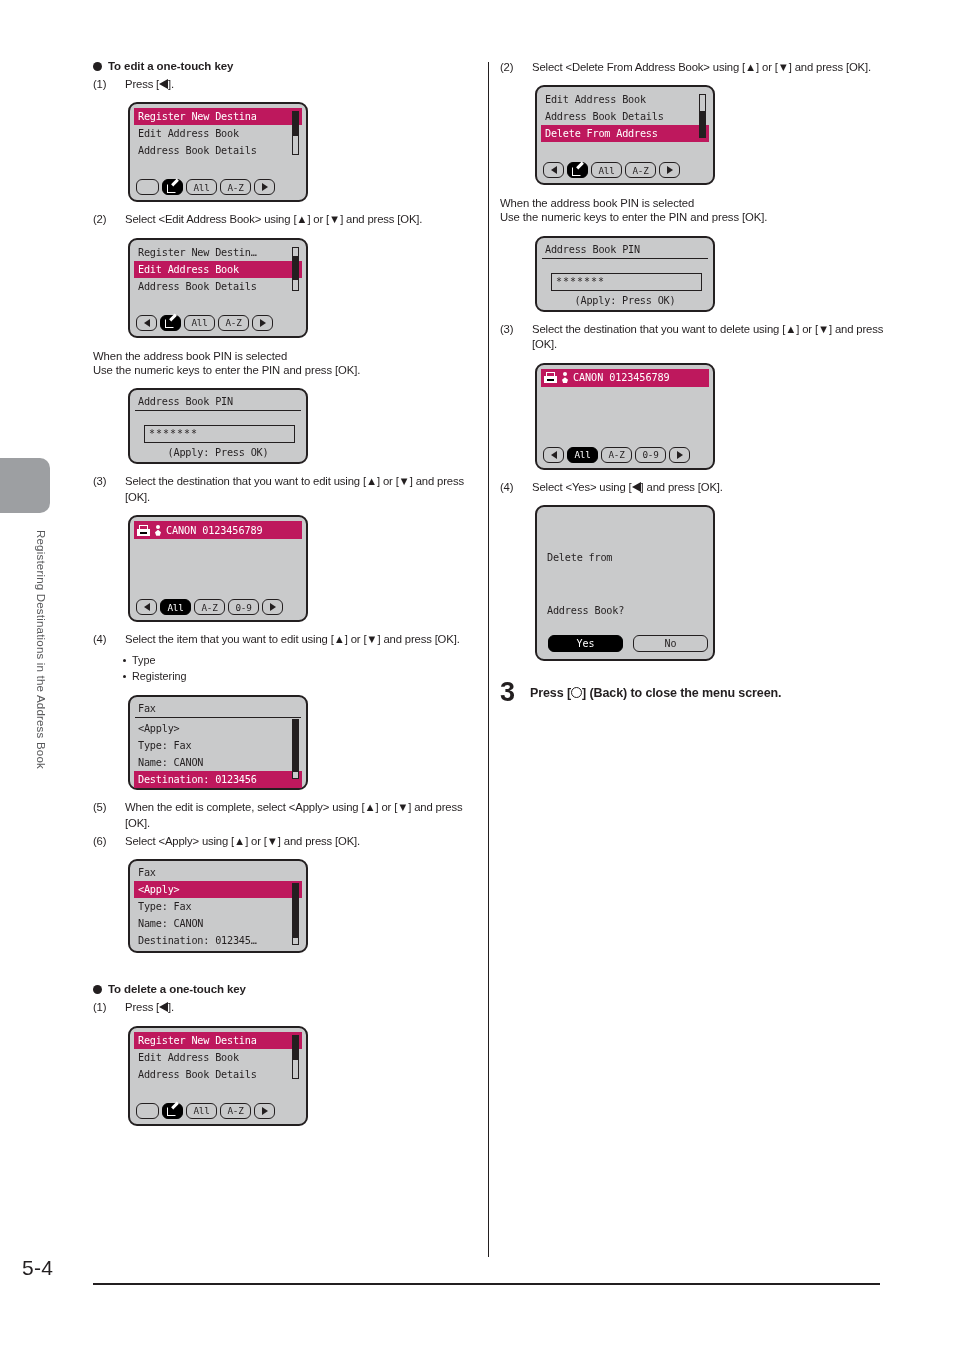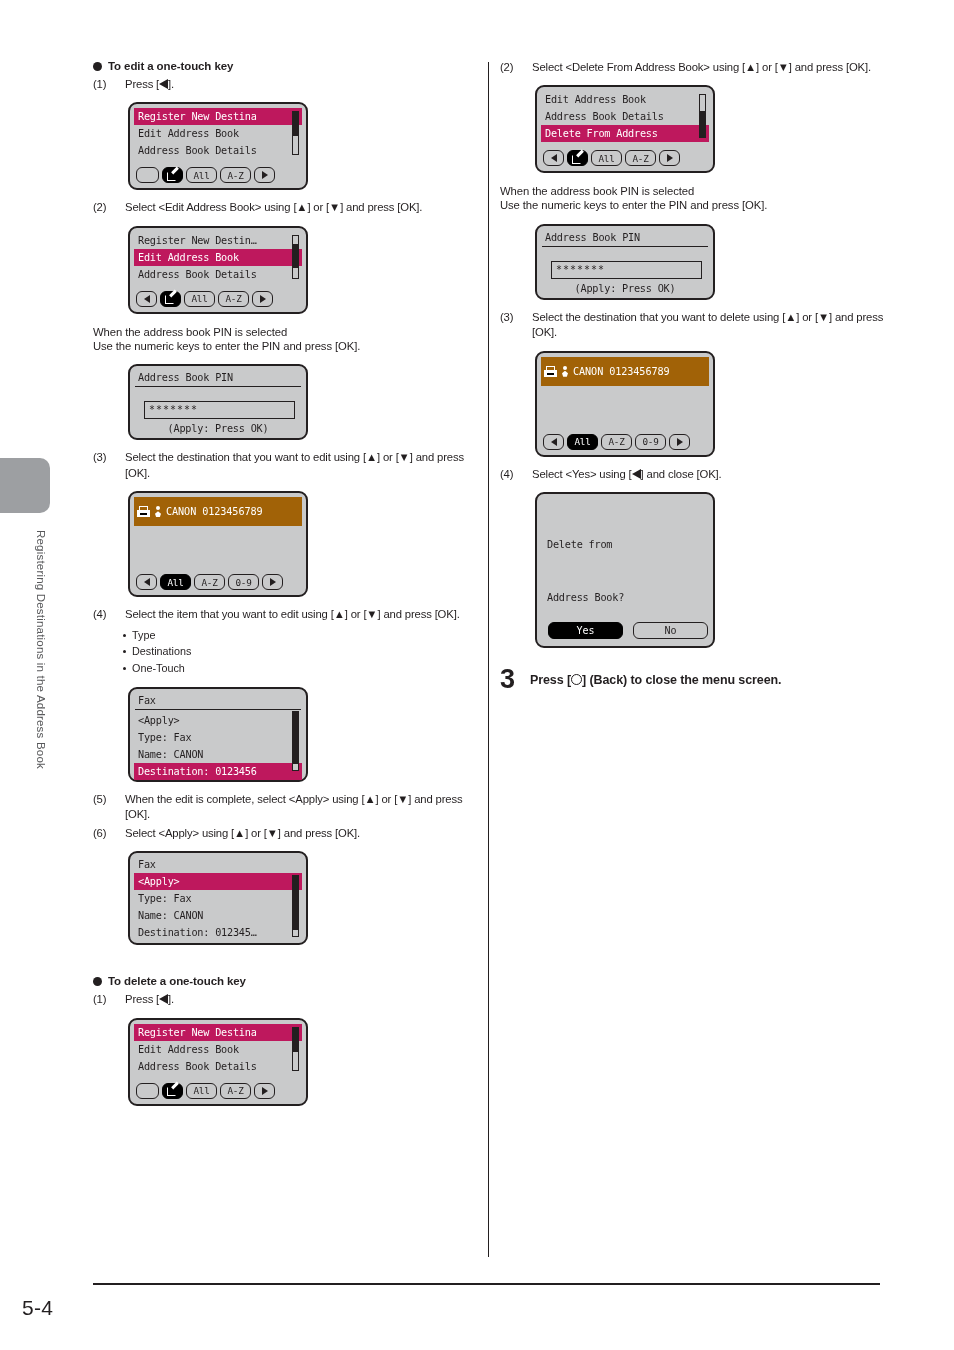--- a/index.html
+++ b/index.html
@@ -51,21 +51,21 @@
 
   
   .footer-rule {
     position:absolute;
     left:93px; top:1283px;
     width:787px; height:2px;
     background:#231f20;
   }
   .page-num {
     position:absolute;
-    left:22px; top:1296px;
+    left:22px; top:1256px;
     font-size:21px;
     font-weight:400;
     color:#231f20;
     letter-spacing:.3px;
   }
 
   
   .bullet-head {
     display:flex; align-items:flex-start;
     font-size:11.5px; font-weight:bold;
@@ -186,21 +186,21 @@
   .lcd-scroll .thumb {
     position:absolute;
     left:0; right:0;
     background:#231f20;
   }
 
   
   .lcd-bar {
     display:flex; align-items:center;
     gap:3px;
-    margin-top:8px;
+    margin-top:20px;
     padding-left:1px;
   }
   .lcd-btn {
     border:1.5px solid #231f20;
     border-radius:6px;
     background:#c9cacb;
     height:16px;
     min-width:21px;
     display:flex; align-items:center; justify-content:center;
     font-size:9.3px;
@@ -248,23 +248,23 @@
   .pin-apply {
     font-size:10.2px;
     text-align:center;
     padding-bottom:1px;
     letter-spacing:-.2px;
     font-family:"DejaVu Sans Mono", monospace;
   }
 
   
   .dest-row {
-    background:#a16207;
+    background:#be185d;
     color:#ffffff;
-    height:29px;
+    height:18px;
     display:flex; align-items:center;
     gap:4px;
     padding-left:3px;
     margin:0 -1px;
     font-size:10.2px;
     letter-spacing:-.1px;
   }
   .dest-blank { height:40px; }
 
   .fax-icon { width:13px; height:11px; position:relative; flex:0 0 auto; }
@@ -432,25 +432,21 @@
     <span class="step-num">(4)</span>
     <span class="step-txt">Select the item that you want to edit using [▲] or [▼] and press [OK].</span>
   </div>
   <div class="sub-bullets">
     <div class="sb">
         <span class="sb-dot"></span>
         <span>Type</span>
       </div>
     <div class="sb">
         <span class="sb-dot"></span>
-        <span>Destinations</span>
-      </div>
-    <div class="sb">
-        <span class="sb-dot"></span>
-        <span>One-Touch</span>
+        <span>Registering</span>
       </div>
   </div>
 
   <div class="lcd" style="padding-bottom:0;">
     <div class="lcd-title">Fax</div>
     <div class="lcd-line">&lt;Apply&gt;</div>
     <div class="lcd-line">Type: Fax</div>
     <div class="lcd-line">Name: CANON</div>
     <div class="lcd-line sel" style="margin-bottom:0;">Destination: 0123456</div>
     <div class="lcd-scroll" style="top:22px;height:60px;">
@@ -581,21 +577,21 @@
       <div class="lcd-btn wide">A-Z</div>
       <div class="lcd-btn wide">0-9</div>
       <div class="lcd-btn">
           <span class="mini-tri-r"></span>
         </div>
     </div>
   </div>
 
   <div class="step-row">
     <span class="step-num">(4)</span>
-    <span class="step-txt"><span>Select &lt;Yes&gt; using [</span><span class="tri tri-left"></span><span>] and close [OK].</span></span>
+    <span class="step-txt"><span>Select &lt;Yes&gt; using [</span><span class="tri tri-left"></span><span>] and press [OK].</span></span>
   </div>
 
   <div class="lcd" style="padding-top:6px;">
     <div class="dlg-msg">Delete from</div>
     <div class="dlg-msg">Address Book?</div>
     <div class="dlg-btns">
       <div class="dlg-btn on">Yes</div>
       <div class="dlg-btn">No</div>
     </div>
   </div>

